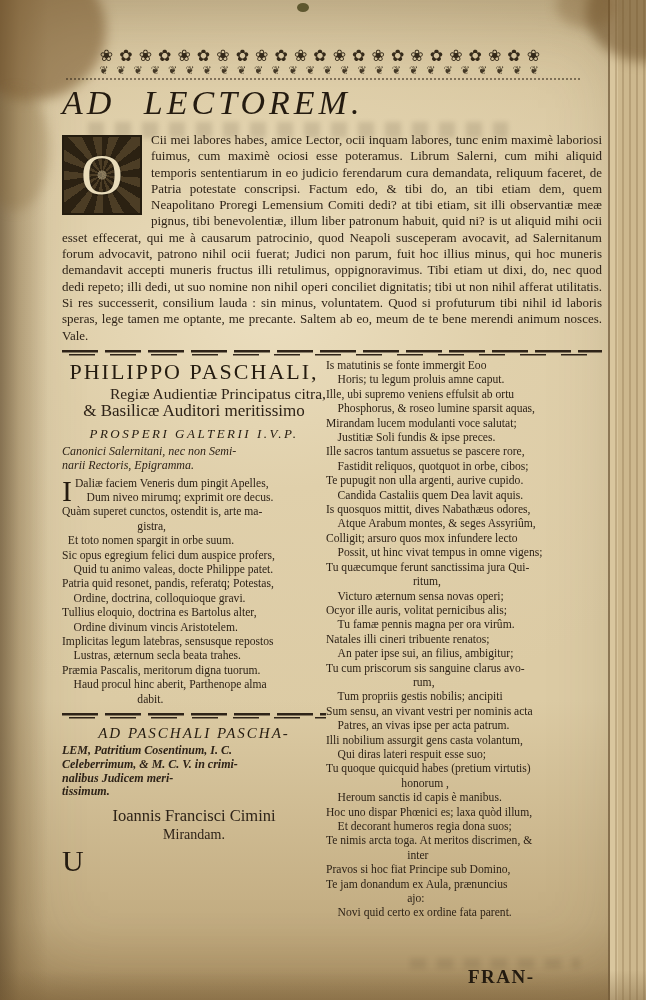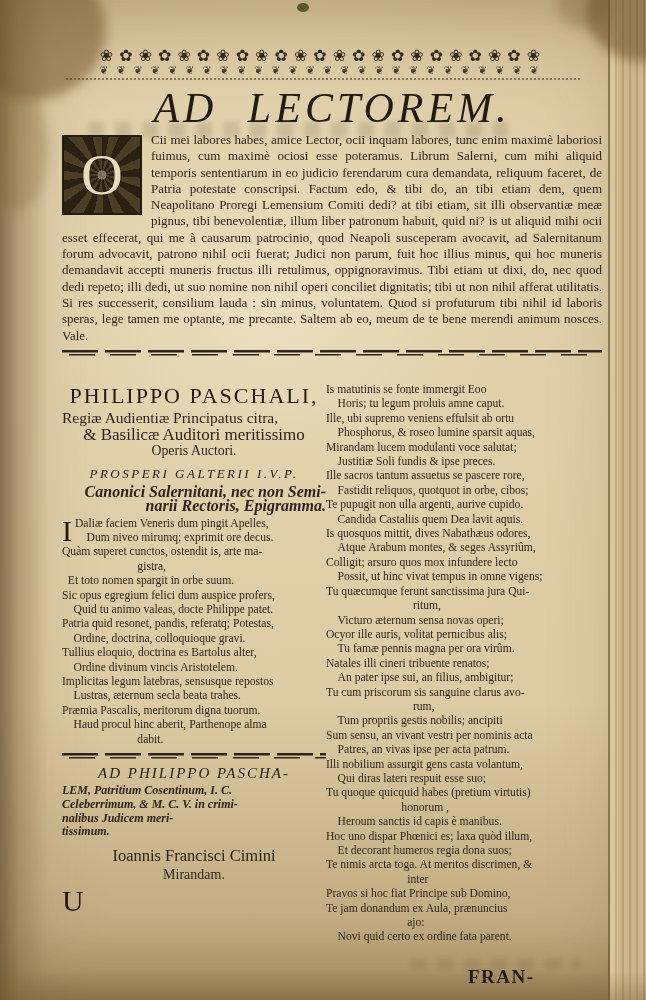--- a/index.html
+++ b/index.html
@@ -29,53 +29,53 @@
   .ghost{position:absolute;filter:blur(2.4px);opacity:.16;
     background:repeating-linear-gradient(90deg, rgba(58,44,24,.8) 0 16px, rgba(0,0,0,0) 16px 27px);}
   .ghost1{left:88px;top:122px;width:420px;height:16px;}
   .ghost2{left:410px;top:958px;width:170px;height:11px;opacity:.12;}
 
   .ornament-band{position:absolute;left:66px;top:48px;width:514px;text-align:center;
     color:#352a1a;line-height:1;overflow:hidden;border-bottom:2px dotted rgba(52,42,27,.55);padding-bottom:2px;}
   .ornament-row1{font-size:16px;letter-spacing:6px;white-space:nowrap;}
   .ornament-row2{font-size:11px;letter-spacing:8px;white-space:nowrap;margin-top:1px;opacity:.9;}
 
-  .page-title{position:absolute;left:62px;top:84px;width:540px;text-align:center;
-    font-style:italic;font-size:42px;letter-spacing:4px;word-spacing:16px;color:#241b10;}
+  .page-title{position:absolute;left:62px;top:84px;width:540px;
+    font-style:italic;font-size:34px;letter-spacing:4px;word-spacing:16px;color:#241b10;}
 
   .preface{position:absolute;left:62px;top:132px;width:540px;
     font-size:13px;line-height:16.3px;text-align:justify;}
   .initial-block{
     float:left;width:76px;height:76px;margin:3px 9px 2px 0;position:relative;
     background:#39301e;border:2px solid #241c0f;
     background-image:
       radial-gradient(circle at 50% 50%, rgba(214,198,160,.45) 0 8%, rgba(0,0,0,0) 9%),
       repeating-conic-gradient(from 10deg, #4c3d25 0 14deg, #2b2112 14deg 28deg),
       repeating-linear-gradient(45deg, rgba(205,188,148,.18) 0 3px, rgba(0,0,0,0) 3px 7px);
     display:flex;align-items:center;justify-content:center;}
   .initial-letter{font-size:58px;line-height:1;color:#e9dcba;text-shadow:0 0 2px rgba(0,0,0,.6);}
 
   .rule{height:6px;background-repeat:no-repeat;
     background-image:
       repeating-linear-gradient(90deg,#2e2318 0 36px, rgba(0,0,0,0) 36px 43px),
       repeating-linear-gradient(90deg,#2e2318 0 26px, rgba(0,0,0,0) 26px 41px);
     background-size:100% 2.5px,100% 1.5px;background-position:0 0,7px 4px;}
   .rule-main{position:absolute;left:62px;top:350px;width:540px;}
 
-  .columns{position:absolute;left:62px;top:359px;width:540px;display:flex;gap:0;margin-top:24px;}
+  .columns{position:absolute;left:62px;top:359px;width:540px;display:flex;gap:0;}
   .col{width:264px;}
 
   .ded1{font-size:22px;letter-spacing:2px;text-align:center;color:#241b10;line-height:25px;}
-  .ded2{font-size:15.5px;text-align:left;line-height:18px;margin-top:1px;}
+  .ded2{font-size:15.5px;text-align:right;line-height:18px;margin-top:1px;}
   .ded3{font-size:17px;text-align:center;line-height:16px;}
   .ded4{font-size:13.8px;text-align:center;line-height:16px;}
   .gal-head{font-style:italic;font-size:13px;letter-spacing:2.5px;text-align:center;
     margin-top:5px;line-height:19px;color:#241b10;}
-  .gal-sub{font-style:italic;font-size:16px;text-align:right;white-space:pre-line;
-    line-height:13.8px;margin-top:2px;font-weight:bold;}
+  .gal-sub{font-style:italic;font-size:12px;text-align:left;white-space:pre-line;
+    line-height:13.8px;margin-top:2px;font-weight:normal;}
   .poem{font-size:11.6px;line-height:14.4px;white-space:pre-wrap;margin-top:4px;}
   .drop-2line{float:left;font-size:30px;line-height:27px;margin:0 3px 0 0;color:#241b10;}
   .rule-sub{margin:6px 0 5px 0;}
   .cim-head{font-style:italic;font-size:15px;letter-spacing:2px;text-align:center;
     line-height:18px;color:#241b10;}
   .cim-sub{font-style:italic;font-size:12px;font-weight:bold;text-align:left;
     white-space:pre-line;line-height:13.8px;margin-top:2px;}
   .cim-author{font-size:16.5px;text-align:center;margin-top:7px;line-height:19px;}
   .cim-label{font-size:14px;text-align:center;line-height:17px;margin-top:1px;}
   .right-poem{margin-top:0;}
@@ -113,21 +113,20 @@
   </div>
 
   <div class="rule rule-main"></div>
 
   <div class="columns">
 
     <div class="col">
       <div class="ded1">PHILIPPO PASCHALI,</div>
       <div class="ded2">Regiæ Audientiæ Principatus citra,</div>
       <div class="ded3">&amp; Basilicæ Auditori meritissimo</div>
-      <div class="ded4">Operis Auctori.</div>
 
       <div class="gal-head">PROSPERI GALTERII I.V.P.</div>
       <div class="gal-sub">Canonici Salernitani, nec non Semi-
 narii Rectoris, Epigramma.</div>
 
       <div class="poem"><span class="drop-2line">I</span><span>Daliæ faciem Veneris dum pingit Apelles,
     Dum niveo mirumq; exprimit ore decus.
 Quàm superet cunctos, ostendit is, arte ma-
                           gistra,
   Et toto nomen spargit in orbe suum.
@@ -138,21 +137,21 @@
 Tullius eloquio, doctrina es Bartolus alter,
     Ordine divinum vincis Aristotelem.
 Implicitas legum latebras, sensusque repostos
     Lustras, æternum secla beata trahes.
 Præmia Pascalis, meritorum digna tuorum.
     Haud procul hinc aberit, Parthenope alma
                           dabit.</span></div>
 
       <div class="rule rule-sub"></div>
 
-      <div class="cim-head">AD PHILIPPO PASCHA-</div>
+      <div class="cim-head">AD PASCHALI PASCHA-</div>
       <div class="cim-sub">LEM, Patritium Cosentinum, I. C.
 Celeberrimum, &amp; M. C. V. in crimi-
 nalibus Judicem meri-
 tissimum.</div>
       <div class="cim-author">Ioannis Francisci Cimini</div>
       <div class="cim-label">Mirandam.</div>
 
       <div class="poem"><span class="drop-2line">U</span></div>
     </div>
 

